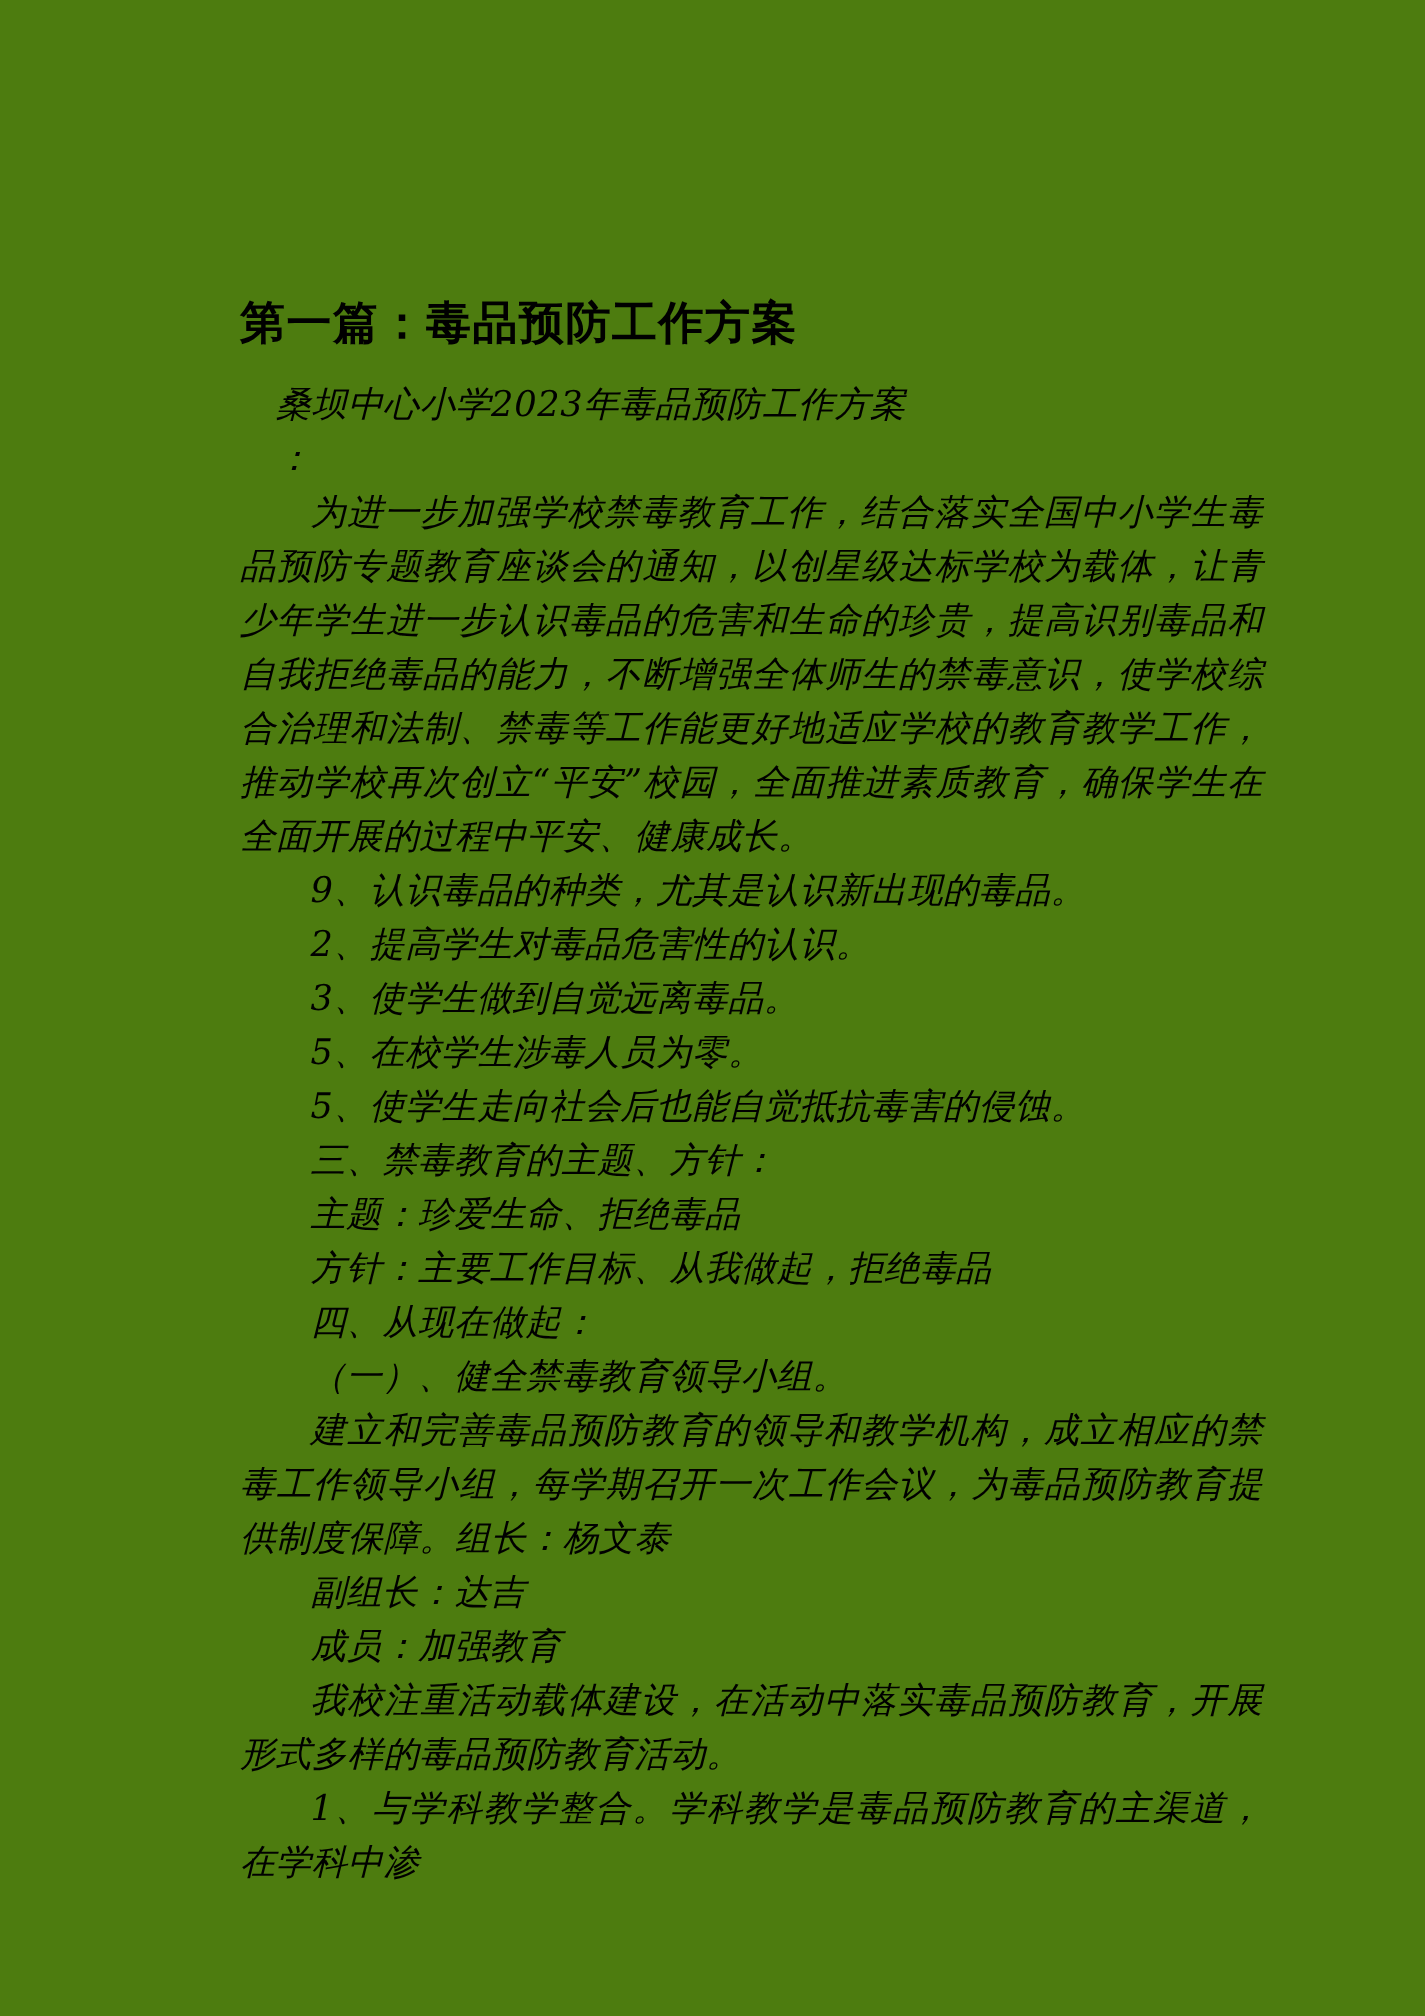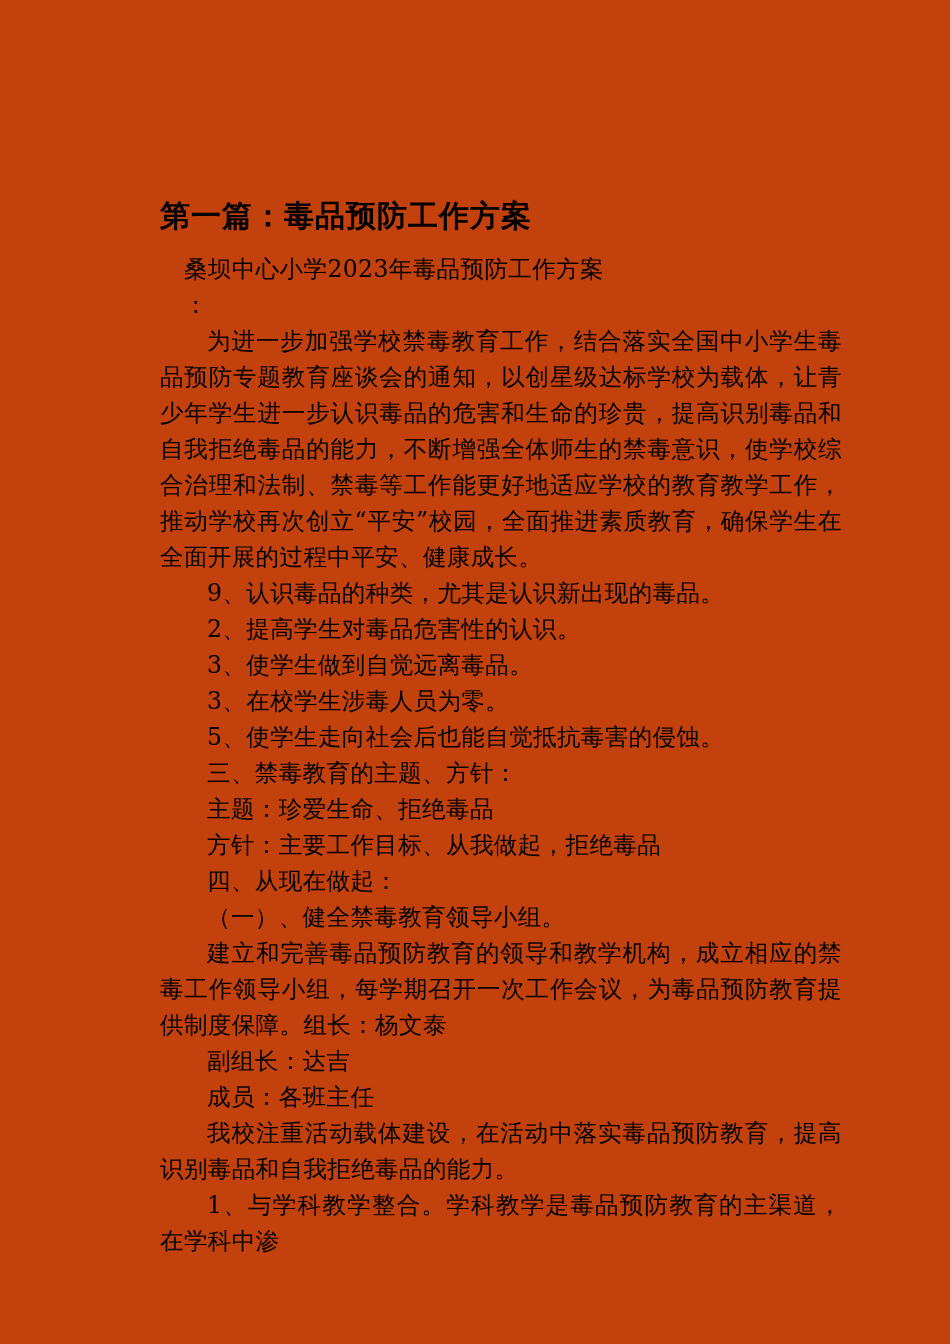--- a/index.html
+++ b/index.html
@@ -11,21 +11,21 @@
     width: 950px;
     height: 1344px;
     font-family: "DejaVu Serif", "Liberation Serif", serif;
     color: #000000;
     overflow: hidden;
   }
   #page {
     position: relative;
     width: 950px;
     height: 1344px;
-    background: #c2410c;
+    background: #4d7c0f;
     box-sizing: border-box;
     padding: 196px 108px 0 160px;
   }
   .doc-title {
     font-family: "DejaVu Sans", "Liberation Sans", sans-serif;
     font-weight: bold;
     font-size: 30px;
     line-height: 1.3;
     letter-spacing: 1px;
     margin: 0 0 16px 0;
@@ -36,46 +36,47 @@
     font-size: 23.5px;
     line-height: 36px;
     letter-spacing: 0.4px;
     text-align: justify;
     text-justify: inter-ideograph;
   }
   .para {
     margin: 0;
     white-space: pre-wrap;
     word-break: break-all;
+    font-style: italic;
   }
   .indent-1 {
     text-indent: 24px;
   }
   .indent-2 {
     text-indent: 47px;
   }
 </style>
 </head>
 <body>
 
 <div id="page">
   <h1 class="doc-title">第一篇：毒品预防工作方案</h1>
   <div class="body-text">
     <p class="para indent-1">桑坝中心小学2023年毒品预防工作方案</p>
     <p class="para indent-1">：</p>
     <p class="para indent-2">为进一步加强学校禁毒教育工作，结合落实全国中小学生毒品预防专题教育座谈会的通知，以创星级达标学校为载体，让青少年学生进一步认识毒品的危害和生命的珍贵，提高识别毒品和自我拒绝毒品的能力，不断增强全体师生的禁毒意识，使学校综合治理和法制、禁毒等工作能更好地适应学校的教育教学工作，推动学校再次创立“平安”校园，全面推进素质教育，确保学生在全面开展的过程中平安、健康成长。</p>
     <p class="para indent-2">9、认识毒品的种类，尤其是认识新出现的毒品。</p>
     <p class="para indent-2">2、提高学生对毒品危害性的认识。</p>
     <p class="para indent-2">3、使学生做到自觉远离毒品。</p>
-    <p class="para indent-2">3、在校学生涉毒人员为零。</p>
+    <p class="para indent-2">5、在校学生涉毒人员为零。</p>
     <p class="para indent-2">5、使学生走向社会后也能自觉抵抗毒害的侵蚀。</p>
     <p class="para indent-2">三、禁毒教育的主题、方针：</p>
     <p class="para indent-2">主题：珍爱生命、拒绝毒品</p>
     <p class="para indent-2">方针：主要工作目标、从我做起，拒绝毒品</p>
     <p class="para indent-2">四、从现在做起：</p>
     <p class="para indent-2">（一）、健全禁毒教育领导小组。</p>
     <p class="para indent-2">建立和完善毒品预防教育的领导和教学机构，成立相应的禁毒工作领导小组，每学期召开一次工作会议，为毒品预防教育提供制度保障。组长：杨文泰</p>
     <p class="para indent-2">副组长：达吉</p>
-    <p class="para indent-2">成员：各班主任</p>
-    <p class="para indent-2">我校注重活动载体建设，在活动中落实毒品预防教育，提高识别毒品和自我拒绝毒品的能力。</p>
+    <p class="para indent-2">成员：加强教育</p>
+    <p class="para indent-2">我校注重活动载体建设，在活动中落实毒品预防教育，开展形式多样的毒品预防教育活动。</p>
     <p class="para indent-2">1、与学科教学整合。学科教学是毒品预防教育的主渠道，在学科中渗</p>
   </div>
 </div>
 
 </body></html>

